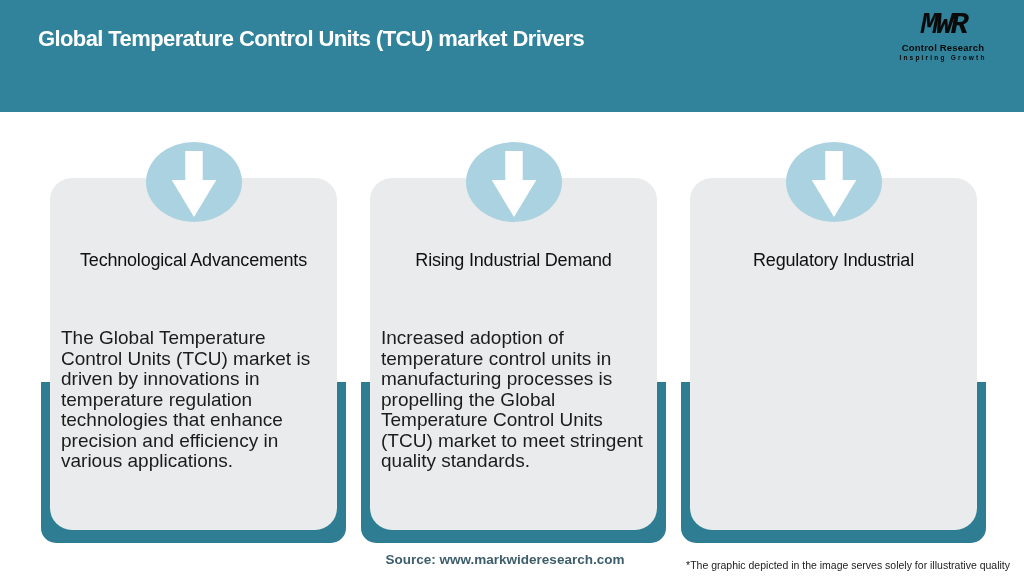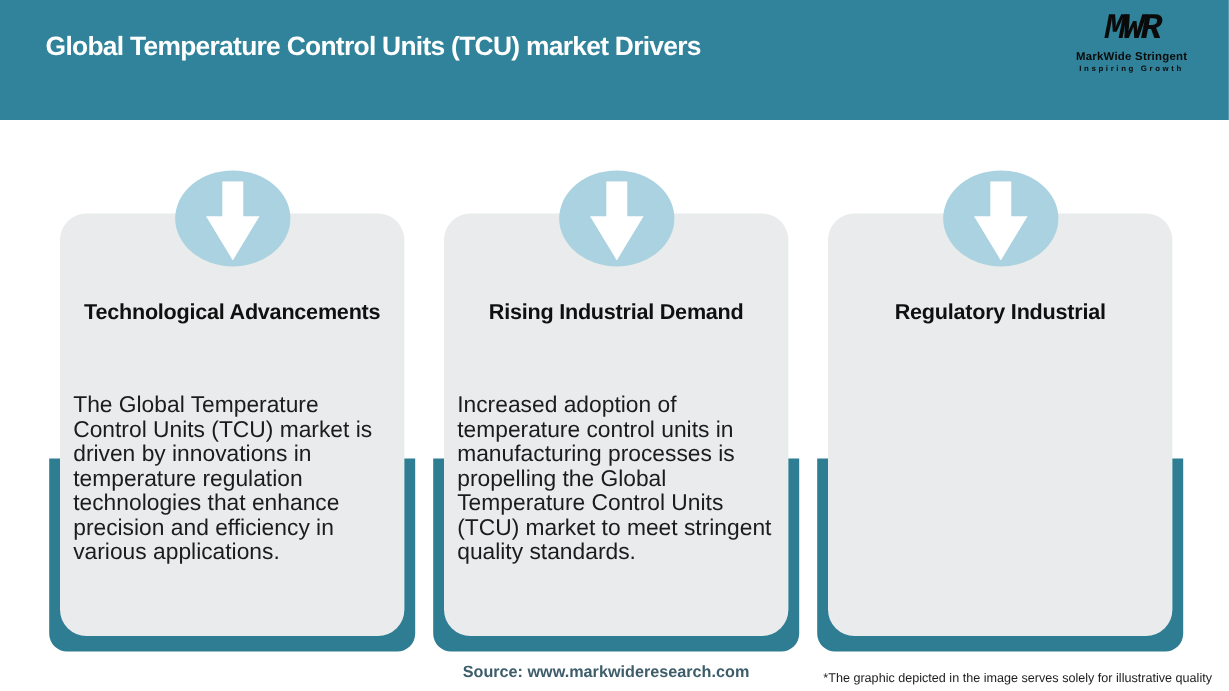--- a/index.html
+++ b/index.html
@@ -2,21 +2,21 @@
 <html><head>
 <meta charset="utf-8">
 <style>
   html,body{margin:0;padding:0}
   body{
     width:1024px;height:576px;position:relative;overflow:hidden;
     background:#ffffff;font-family:"Liberation Sans",sans-serif;
   }
 
   
-  .header{position:absolute;top:0;left:0;width:1024px;height:100px;background:#30839a}
+  .header{position:absolute;top:0;left:0;width:1024px;height:112px;background:#30839a}
   .header-title{
     position:absolute;left:38px;top:26px;
     font-size:22px;font-weight:700;color:#ffffff;letter-spacing:-0.6px;white-space:nowrap;
   }
   .logo{position:absolute;top:9px;right:14px;width:134px;text-align:center;color:#0a0a0a;line-height:1}
   .logo-letters{
     font-family:Liberation Mono, monospace;font-style:italic;font-weight:bold;
     font-size:30px;letter-spacing:-3px;line-height:32px;
   }
   .logo-name{font-size:9.5px;font-weight:bold;letter-spacing:.2px;margin-top:2px}
@@ -30,21 +30,21 @@
   .backdrop-1{left:41px}.backdrop-2{left:361px}.backdrop-3{left:681px}
 
   
   .card{
     position:absolute;top:178px;width:287px;height:352px;
     background:#e9ebec;border-radius:22px;
   }
   .card-1{left:50px}.card-2{left:370px}.card-3{left:690px}
   .card-title{
     margin-top:72px;text-align:center;
-    font-size:18px;font-weight:700;color:#101010;letter-spacing:-.2px;
+    font-size:18px;font-weight:400;color:#101010;letter-spacing:-.2px;
   }
   .card-body{
     position:absolute;top:150px;left:11px;width:266px;
     font-size:19px;line-height:20.5px;color:#1c1c1c;
   }
 
   
   .circle{
     position:absolute;top:142px;width:96px;height:80px;
     background:#aad2e0;border-radius:50%;
@@ -63,21 +63,21 @@
     font-size:10.5px;color:#1c1c1c;
   }
 </style>
 </head>
 <body>
 
 <div class="header">
   <div class="header-title">Global Temperature Control Units (TCU) market Drivers</div>
   <div class="logo">
     <div class="logo-letters">MWR</div>
-    <div class="logo-name">MarkWide Stringent</div>
+    <div class="logo-name">Control Research</div>
     <div class="logo-tagline">Inspiring Growth</div>
   </div>
 </div>
 
 <div class="backdrop backdrop-1"></div>
 <div class="backdrop backdrop-2"></div>
 <div class="backdrop backdrop-3"></div>
 
 <div class="card card-1">
   <div class="card-title">Technological Advancements</div>

